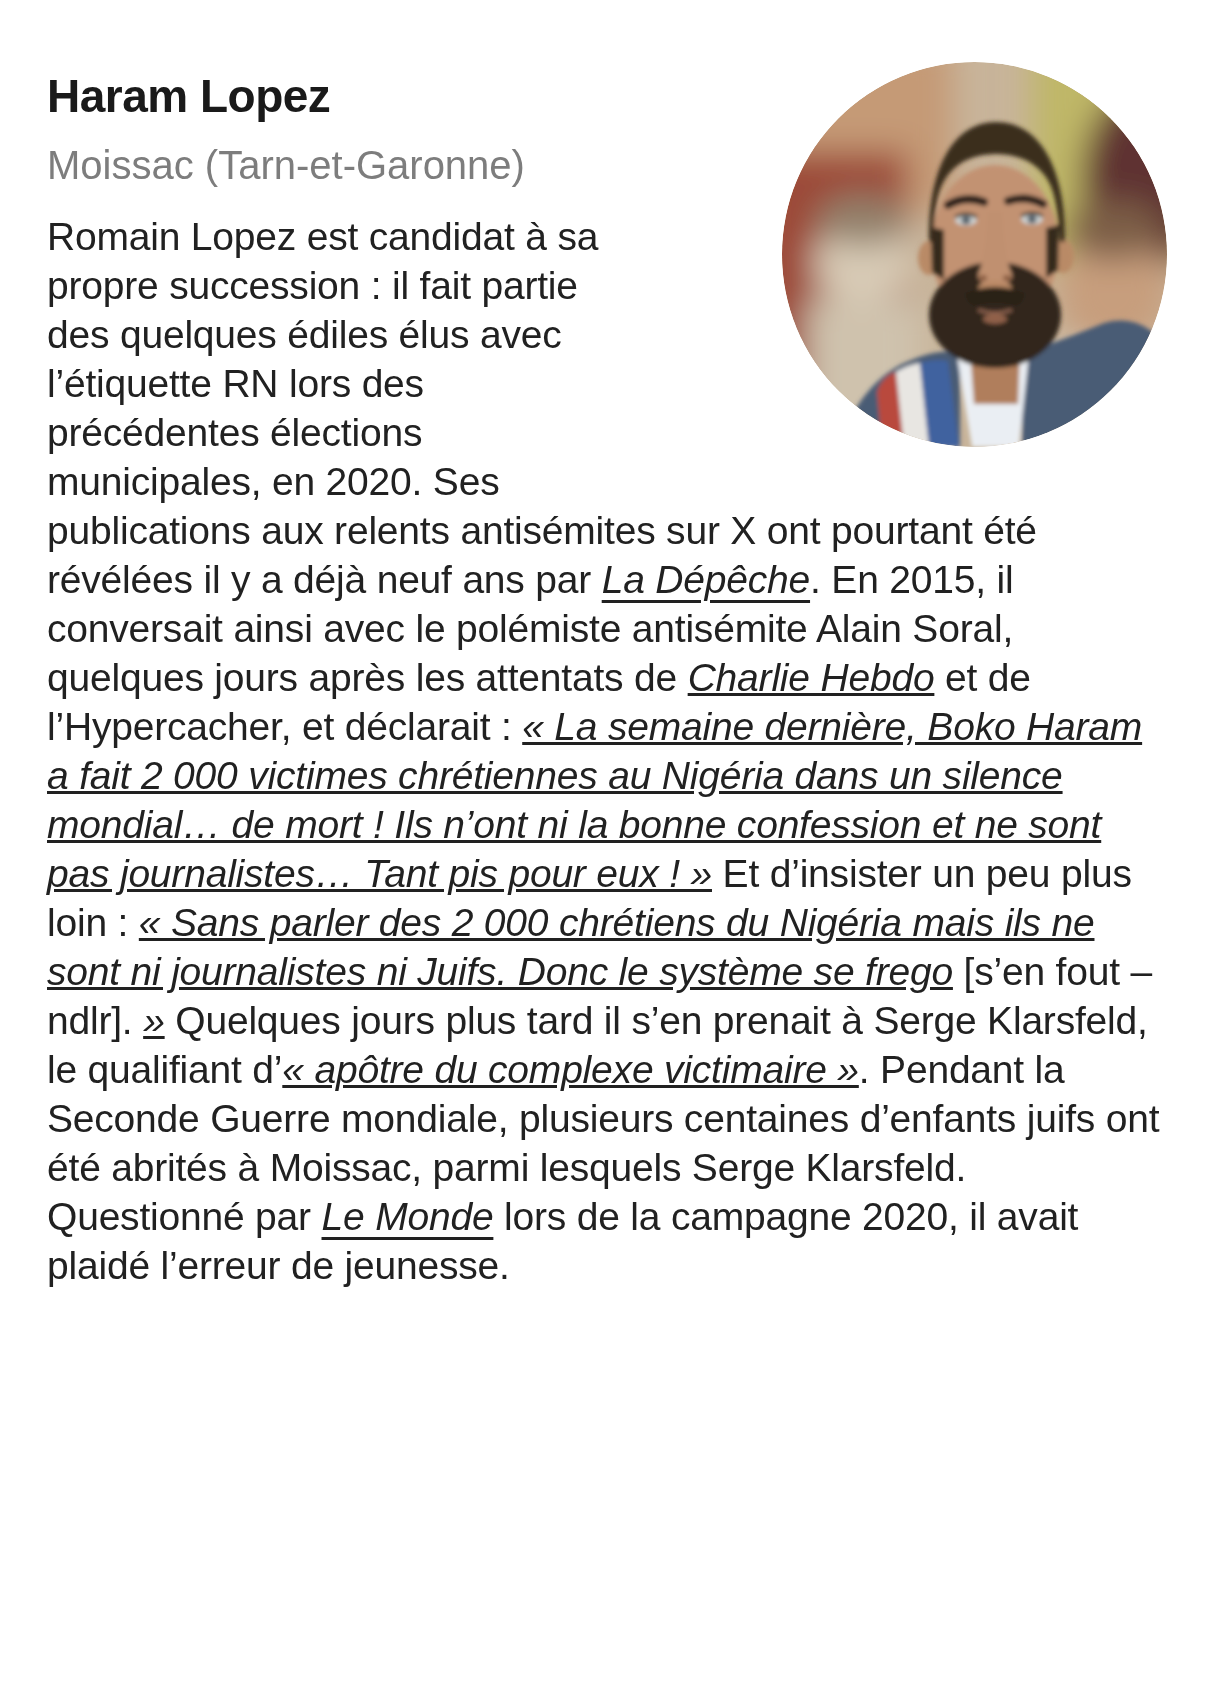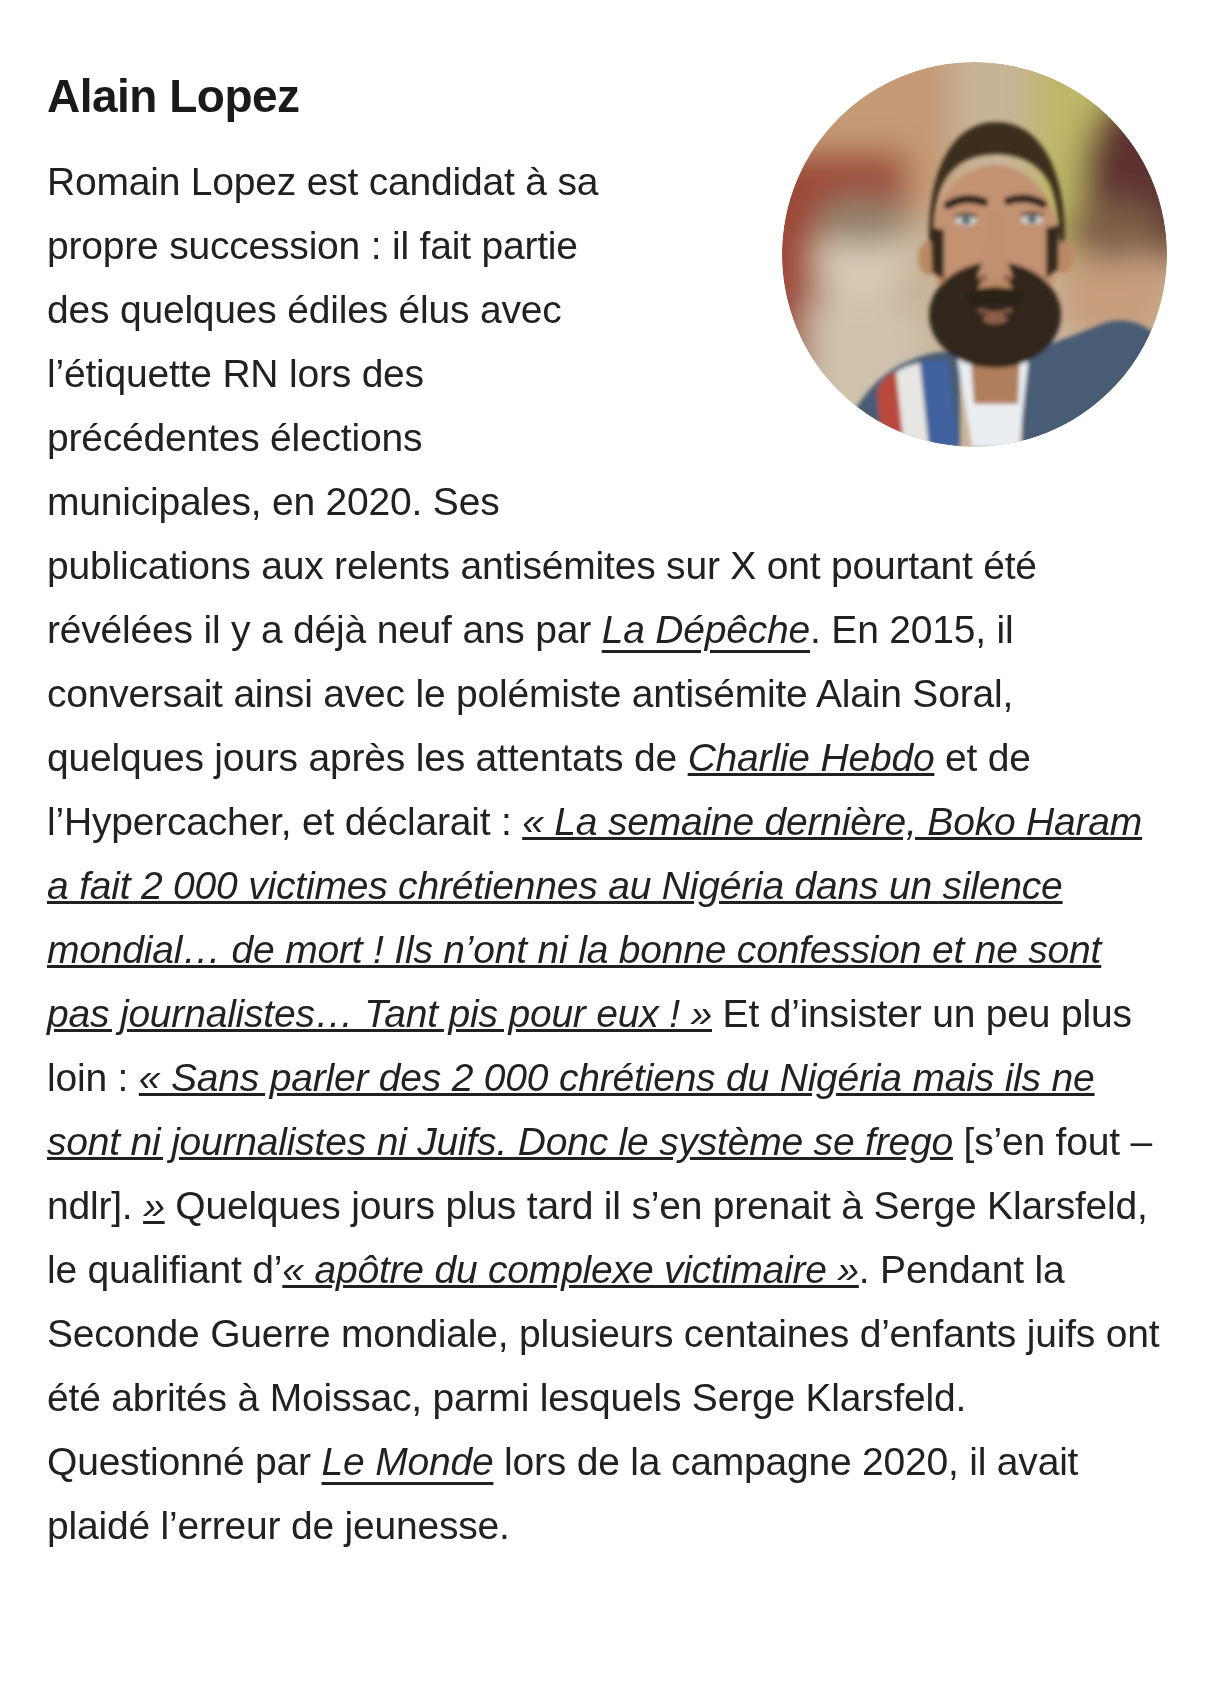--- a/index.html
+++ b/index.html
@@ -24,22 +24,22 @@
     font-size:46px;line-height:52px;
     font-weight:700;color:#1a1a1a;
     letter-spacing:-0.5px;
   }
   .profile-location{
     margin:16px 0 0;
     font-size:40px;line-height:54px;
     color:#7d7d7d;
   }
   p.article{
-    margin:28px 0 0;
-    font-size:39px;line-height:64px;
+    margin:20px 0 0;
+    font-size:39px;line-height:49px;
     letter-spacing:-0.2px;
     white-space:pre-line;
   }
   .seg-normal{font-style:normal;}
   .seg-italic{font-style:italic;text-decoration:underline;}
   a.seg-link{
     font-style:italic;
     color:inherit;
     text-decoration:underline;
     text-decoration-thickness:2.5px;
@@ -111,22 +111,23 @@
           <circle cx="250" cy="157" r="5" fill="#74828c"></circle>
           <circle cx="250" cy="157" r="2" fill="#2a2a2a"></circle>
           <path d="M239,154 Q250,148 261,154" stroke="#4a3a2a" stroke-width="3" fill="none"></path>
           <path d="M147,180 C146,105 172,60 214,60 C257,60 284,105 283,180 L278,180 C276,128 266,106 242,97 C223,90 202,90 184,98 C161,108 151,132 152,180 Z" fill="#3a2d1d"></path>
           <path d="M152,150 C152,95 178,64 214,64 C252,64 278,95 278,150 C270,110 248,92 214,92 C180,92 158,110 152,150 Z" fill="#3a2d1d"></path>
         </g>
       </g>
     </svg>
   </div>
 
-  <h1 class="profile-name">Alain Lopez</h1>
+  <h1 class="profile-name">Haram Lopez</h1>
 
+  <div class="profile-location">Moissac (Tarn-et-Garonne)</div>
 
   <p class="article"><span class="seg-normal">Romain Lopez est candidat à sa
 propre succession&nbsp;: il fait partie
 des quelques édiles élus avec
 l’étiquette RN lors des
 précédentes élections
 municipales, en 2020. Ses publications aux relents antisémites sur X ont pourtant été révélées il y a déjà neuf ans par </span><a class="seg-link">La Dépêche</a><span class="seg-normal">. En 2015, il conversait ainsi avec le polémiste antisémite Alain Soral, quelques jours après les attentats de </span><span class="seg-italic">Charlie Hebdo</span><span class="seg-normal"> et de l’Hypercacher, et déclarait&nbsp;: </span><span class="seg-italic">«&nbsp;La semaine dernière, Boko Haram a fait 2&nbsp;000 victimes chrétiennes au Nigéria dans un silence mondial… de mort&nbsp;! Ils n’ont ni la bonne confession et ne sont pas journalistes… Tant pis pour eux&nbsp;!&nbsp;»</span><span class="seg-normal"> Et d’insister un peu plus loin&nbsp;: </span><span class="seg-italic">«&nbsp;Sans parler des 2&nbsp;000 chrétiens du Nigéria mais ils ne sont ni journalistes ni Juifs. Donc le système se frego</span><span class="seg-normal"> [s’en fout – ndlr]. </span><span class="seg-italic">»</span><span class="seg-normal"> Quelques jours plus tard il s’en prenait à Serge Klarsfeld, le qualifiant d’</span><span class="seg-italic">«&nbsp;apôtre du complexe victimaire&nbsp;»</span><span class="seg-normal">. Pendant la Seconde Guerre mondiale, plusieurs centaines d’enfants juifs ont été abrités à Moissac, parmi lesquels Serge Klarsfeld. Questionné par </span><a class="seg-link">Le Monde</a><span class="seg-normal"> lors de la campagne 2020, il avait plaidé l’erreur de jeunesse.</span></p>
 
 </div>
 

